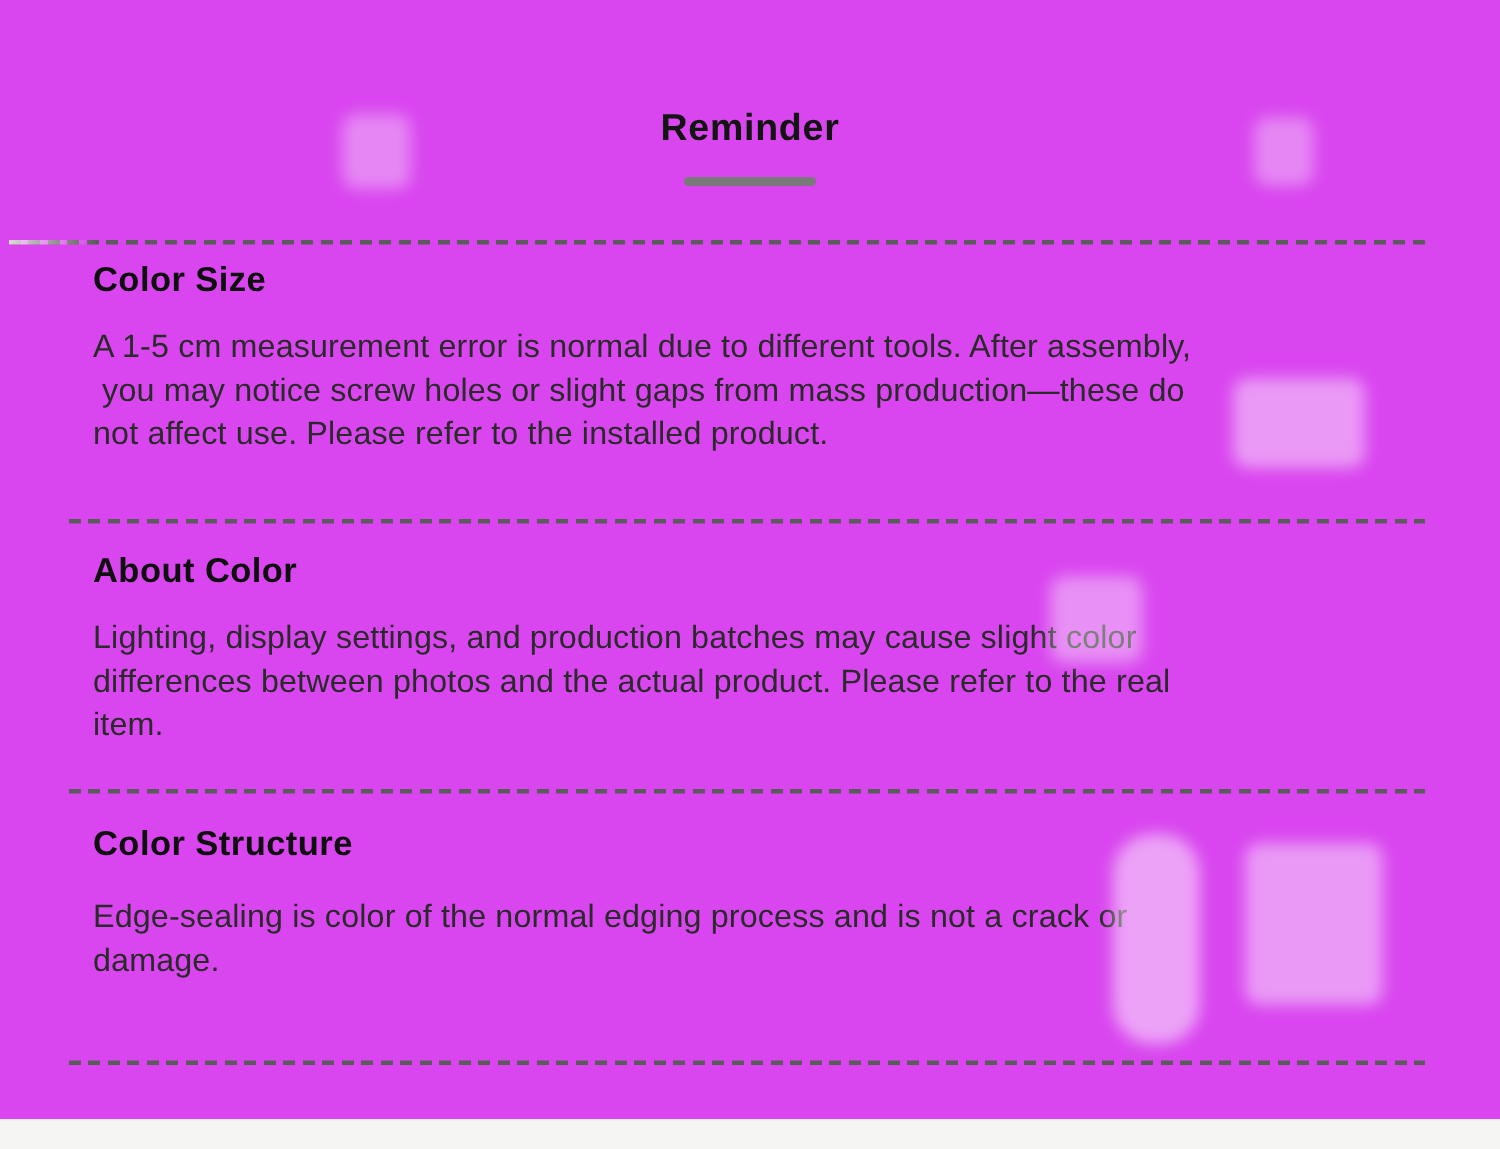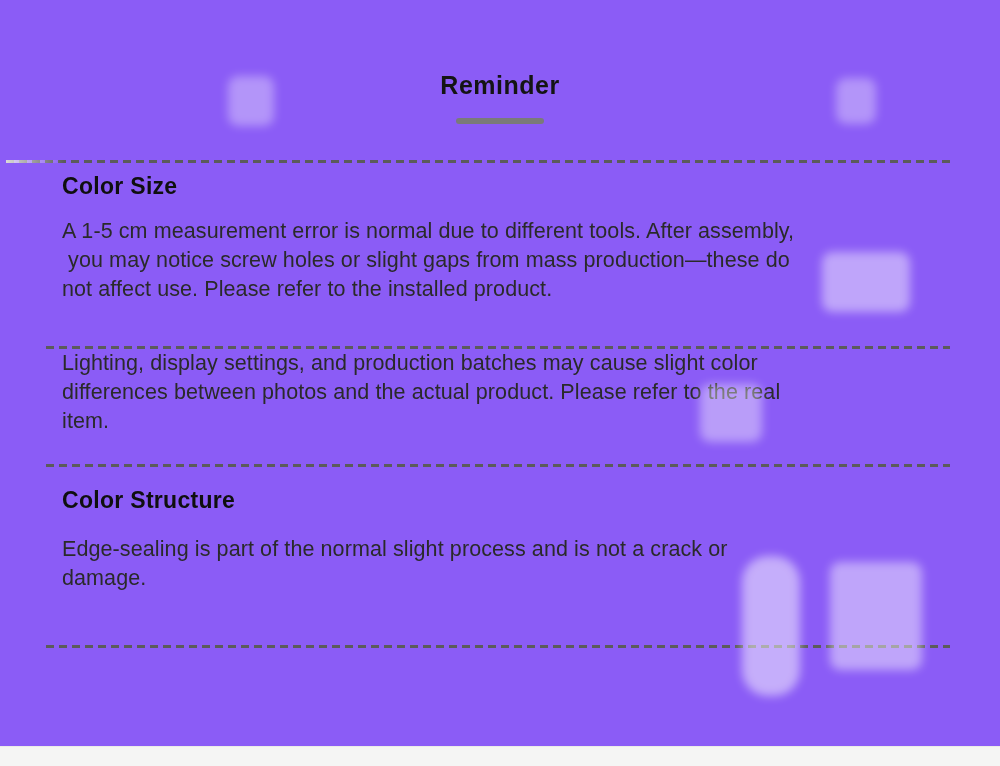--- a/index.html
+++ b/index.html
@@ -6,21 +6,21 @@
     margin: 0;
     padding: 0;
     background: #e9e8e6;
     font-family: "Liberation Sans", "DejaVu Sans", sans-serif;
   }
   .page {
     position: relative;
     width: 1000px;
     height: 766px;
     margin: 0 auto;
-    background: #8b5cf6;
+    background: #d946ef;
     overflow: hidden;
   }
   .title {
     margin: 0;
     padding-top: 70px;
     text-align: center;
     font-size: 25px;
     line-height: 30px;
     font-weight: bold;
     letter-spacing: 0.5px;
@@ -72,21 +72,21 @@
 
   .section-body {
     margin: 0 40px 0 62px;
     font-size: 21.5px;
     line-height: 29px;
     color: #2a2a2a;
     white-space: pre-wrap;
     letter-spacing: 0.1px;
   }
   .p1x { margin-top: 16px; }
-  .p2x { }
+  .p2x { margin-top: 16px; }
   .p3x { margin-top: 20px; }
 
   .bottom-strip {
     position: absolute;
     left: 0; right: 0; bottom: 0;
     height: 19px;
     background: #f5f5f4;
     border-top: 1px solid #ebebe9;
   }
 
@@ -115,28 +115,29 @@
 
   <div class="divider first"></div>
 
   <h2 class="section-heading h1x">Color Size</h2>
   <p class="section-body p1x">A 1-5 cm measurement error is normal due to different tools. After assembly,
  you may notice screw holes or slight gaps from mass production—these do
 not affect use. Please refer to the installed product.</p>
 
   <div class="divider d2"></div>
 
+  <h2 class="section-heading h2x">About Color</h2>
   <p class="section-body p2x">Lighting, display settings, and production batches may cause slight color
 differences between photos and the actual product. Please refer to the real
 item.</p>
 
   <div class="divider d3"></div>
 
   <h2 class="section-heading h3x">Color Structure</h2>
-  <p class="section-body p3x">Edge-sealing is part of the normal slight process and is not a crack or
+  <p class="section-body p3x">Edge-sealing is color of the normal edging process and is not a crack or
 damage.</p>
 
   <div class="divider d4"></div>
 
   <div class="ghost g1"></div>
   <div class="ghost g2"></div>
   <div class="ghost g3"></div>
   <div class="ghost g4"></div>
   <div class="ghost g5"></div>
   <div class="ghost g6"></div>

